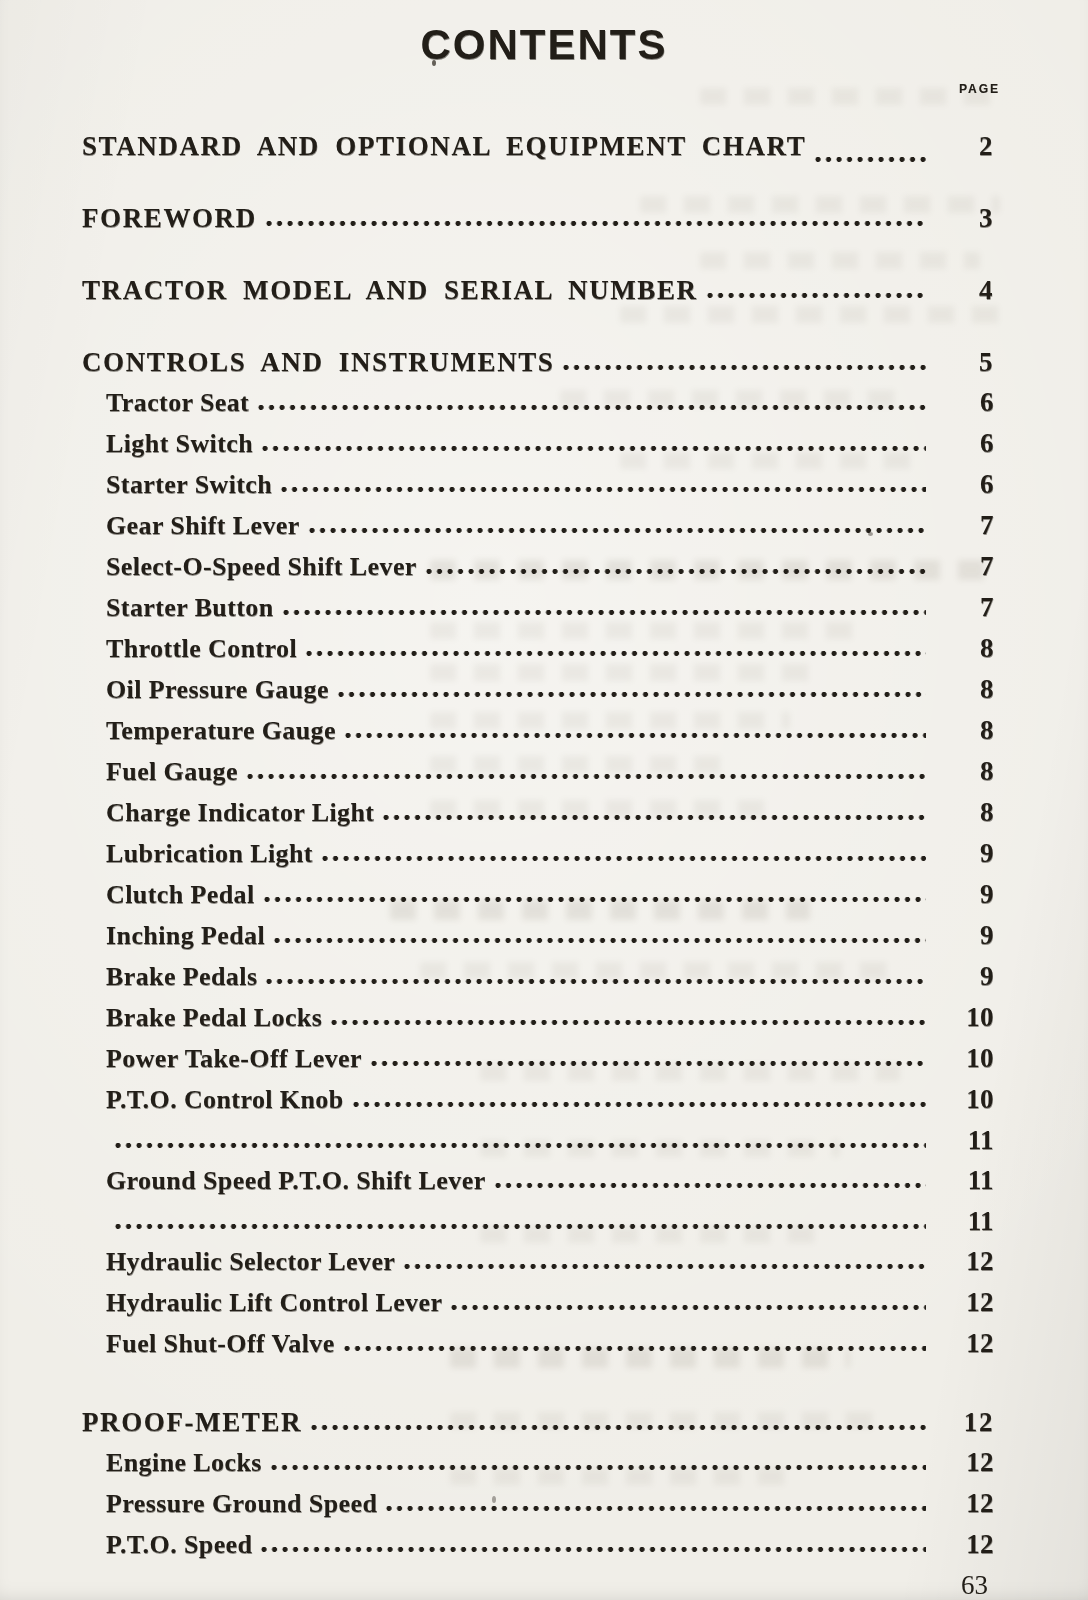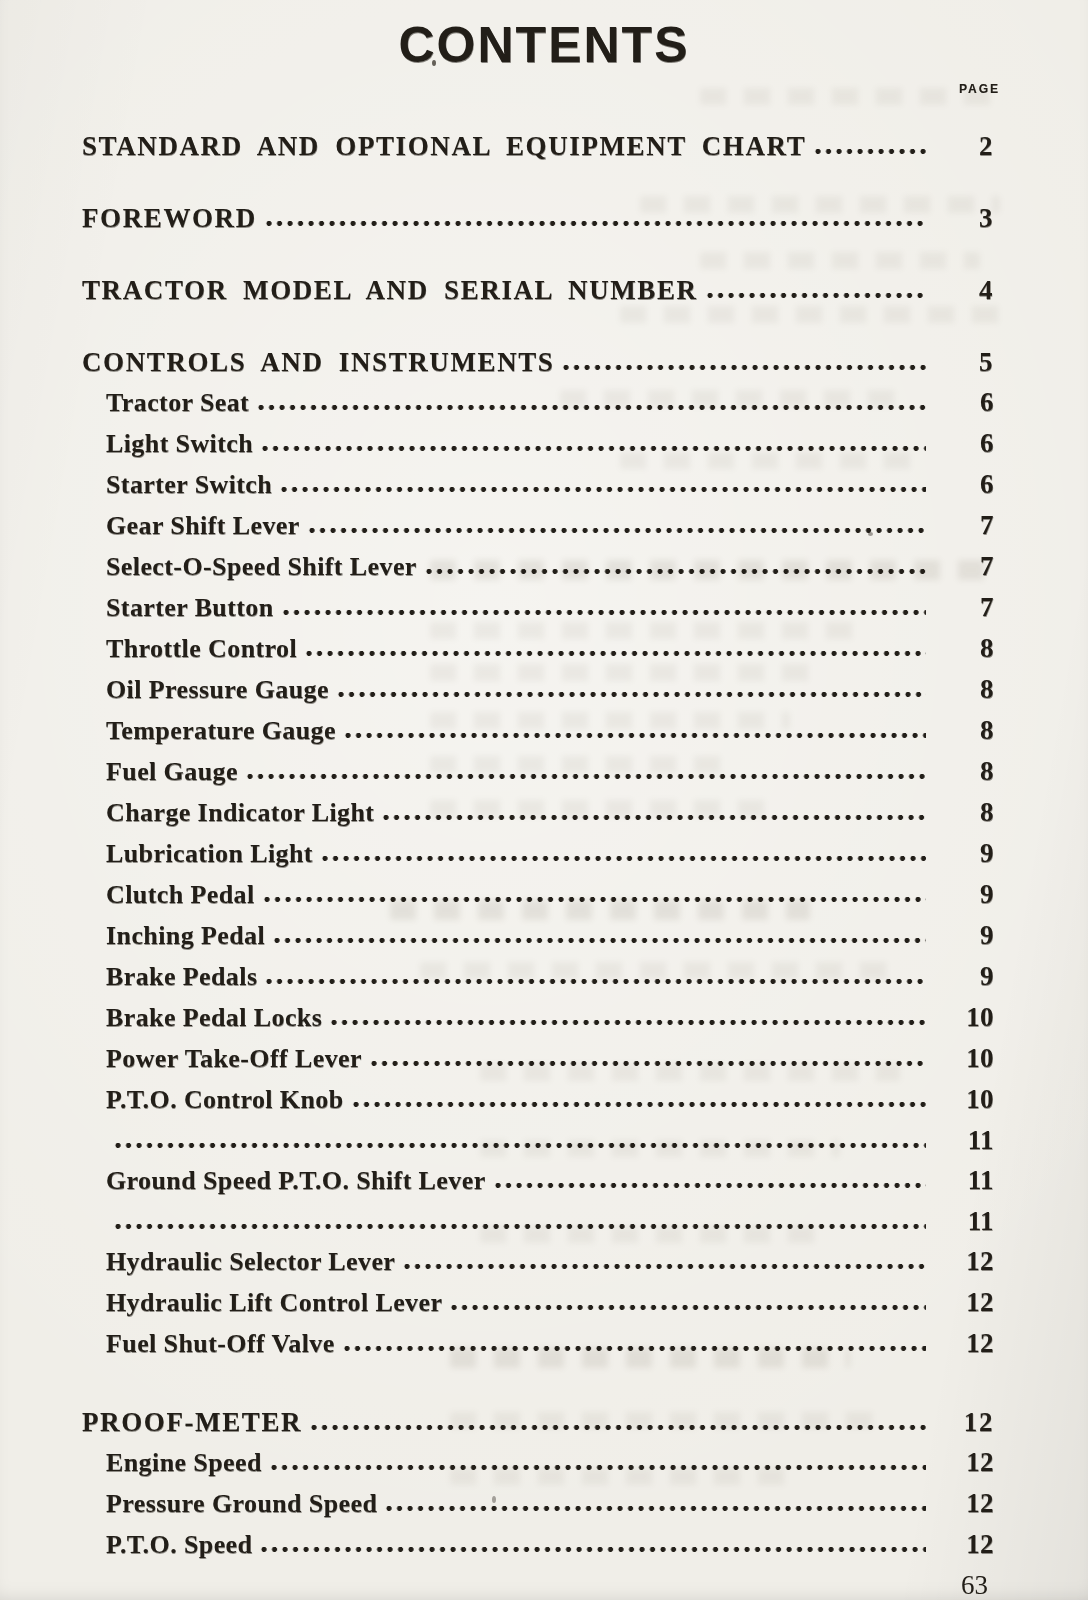--- a/index.html
+++ b/index.html
@@ -35,21 +35,21 @@
   }
   .ghost.strong { opacity: 0.24; height: 20px; }
   .speck { position: absolute; background: rgba(40,34,26,0.7); border-radius: 50%; }
 
   .title {
     position: relative;
     margin-top: 24px;
     text-align: center;
     font-family: "Liberation Sans", sans-serif;
     font-weight: 700;
-    font-size: 50px;
+    font-size: 42px;
     letter-spacing: 2px;
     line-height: 42px;
     text-shadow: 0.4px 0.6px 0 rgba(20,16,10,0.5);
   }
   .page-label {
     position: relative;
     margin-top: 13px;
     padding-right: 88px;
     text-align: right;
     font-family: "Liberation Sans", sans-serif;
@@ -69,21 +69,21 @@
   }
   .row .label { white-space: nowrap; }
   .row.section {
     margin-top: 38px;
     padding-left: 82px;
     font-size: 27px;
     font-weight: 700;
     letter-spacing: 1.6px;
     word-spacing: 7px;
   }
-  .row.section:first-child { margin-top: 30px; }
+  .row.section:first-child { margin-top: 30px; align-items: flex-end; }
   .row.item {
     margin-top: 6px;
     padding-left: 106px;
     font-size: 26px;
     font-weight: 700;
     letter-spacing: 0.4px;
   }
   .row.gap-before { margin-top: 44px; }
   .leader {
     flex: 1;
@@ -291,21 +291,21 @@
       <span class="pagenum">12</span>
     </div>
 
     <div class="row section gap-before">
       <span class="label">PROOF-METER</span>
       <span class="leader"></span>
       <span class="pagenum">12</span>
     </div>
 
     <div class="row item">
-      <span class="label">Engine Speed</span>
+      <span class="label">Engine Locks</span>
       <span class="leader"></span>
       <span class="pagenum">12</span>
     </div>
     <div class="row item">
       <span class="label">Pressure Ground Speed</span>
       <span class="leader"></span>
       <span class="pagenum">12</span>
     </div>
     <div class="row item">
       <span class="label">P.T.O. Speed</span>

